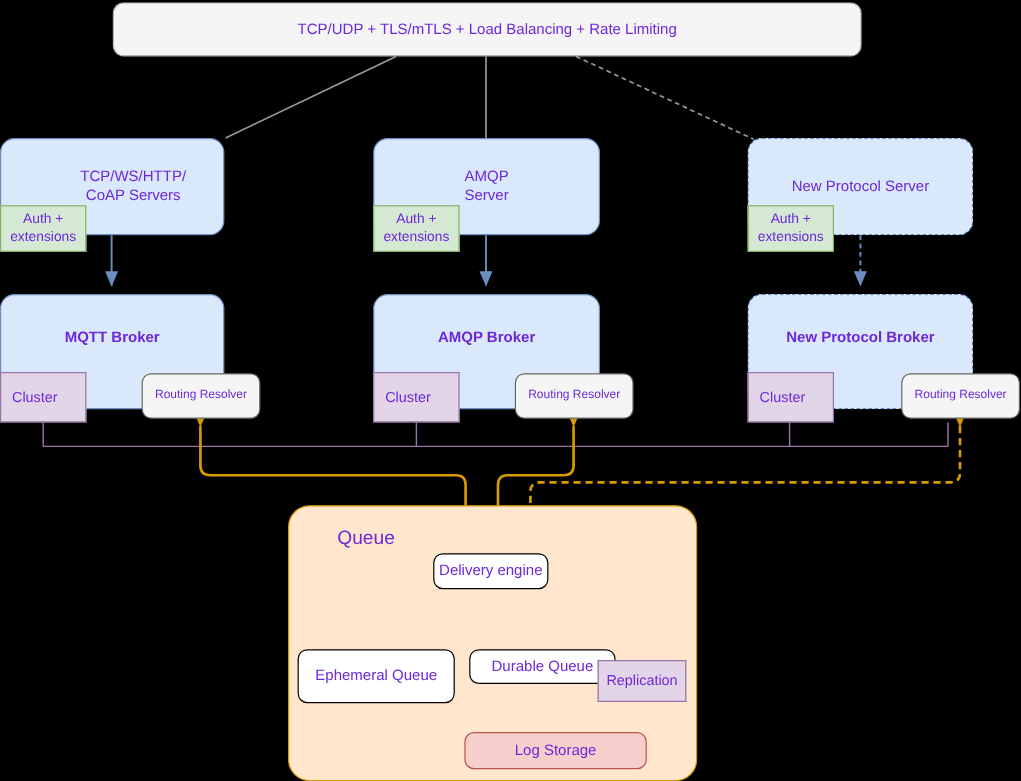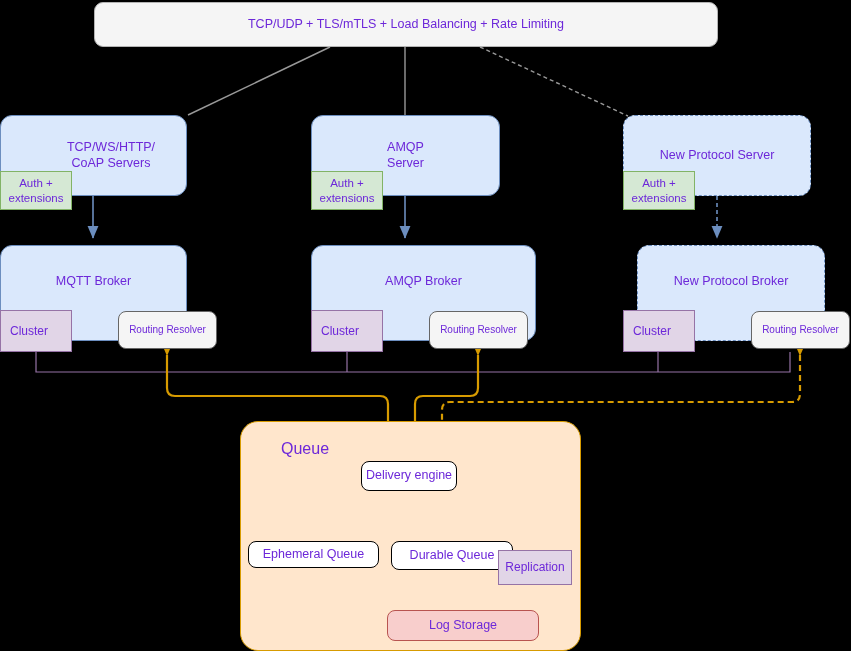--- a/index.html
+++ b/index.html
@@ -5,21 +5,21 @@
   html,body{margin:0;padding:0;background:#000;}
   #stage{position:relative;width:851px;height:651px;background:#000;
          font-family:"Liberation Sans","DejaVu Sans",sans-serif;
          color:#6d28d9;overflow:hidden;}
   .node{position:absolute;box-sizing:border-box;display:flex;
         align-items:center;justify-content:center;text-align:center;
         font-size:12.5px;line-height:1.25;}
   .gateway{background:#f5f5f5;border:1px solid #b3b3b3;border-radius:9px;}
   .server{background:#dae8fc;border:1px solid #6c8ebf;border-radius:12px;}
   .broker{background:#dae8fc;border:1px solid #6c8ebf;border-radius:12px;
-          align-items:flex-start;padding-top:28px;}
+          align-items:flex-start;padding-top:28px;font-weight:bold;}
   .dashed{border-style:dashed;justify-content:center;}
   .auth{background:#d5e8d4;border:1px solid #82b366;font-size:11.5px;
         flex-direction:column;}
   .cluster{background:#e1d5e7;border:1px solid #9673a6;font-size:12px;
            justify-content:flex-start;padding-left:9px;}
   .resolver{background:#f5f5f5;border:1px solid #666;border-radius:8px;
             font-size:10px;}
   .queuebox{background:#ffe6cc;border:1px solid #d79b00;border-radius:18px;
             display:block;}
   .queuelabel{position:absolute;left:40px;top:17px;font-size:16px;}
@@ -108,49 +108,49 @@
   <div class="node broker" style="left:0px;top:245px;width:187px;height:96px;">
     <span>MQTT Broker</span>
   </div>
   <div class="node cluster" style="left:0px;top:310px;width:72px;height:42px;">
     <span>Cluster</span>
   </div>
   <div class="node resolver" style="left:118px;top:311px;width:99px;height:38px;">
     <span>Routing Resolver</span>
   </div>
 
-  <div class="node broker" style="left:311px;top:245px;width:225px;height:96px;">
+  <div class="node broker" style="left:311px;top:245px;width:189px;height:96px;">
     <span>AMQP Broker</span>
   </div>
   <div class="node cluster" style="left:311px;top:310px;width:72px;height:42px;">
     <span>Cluster</span>
   </div>
   <div class="node resolver" style="left:429px;top:311px;width:99px;height:38px;">
     <span>Routing Resolver</span>
   </div>
 
-  <div class="node broker dashed" style="left:623px;top:245px;width:188px;height:96px;margin-left:14px;">
+  <div class="node broker dashed" style="left:623px;top:245px;width:188px;height:96px;">
     <span>New Protocol Broker</span>
   </div>
   <div class="node cluster dashed" style="left:623px;top:310px;width:72px;height:42px;">
     <span>Cluster</span>
   </div>
   <div class="node resolver dashed" style="left:751px;top:311px;width:99px;height:38px;">
     <span>Routing Resolver</span>
   </div>
 
   <div class="node queuebox" style="left:240px;top:421px;width:341px;height:230px;">
     <span class="queuelabel">Queue</span>
   </div>
 
   <div class="node plain" style="left:361px;top:461px;width:96px;height:30px;">
     <span>Delivery engine</span>
   </div>
 
-  <div class="node plain" style="left:248px;top:541px;width:131px;height:27px;">
+  <div class="node plain" style="left:248px;top:541px;width:131px;height:45px;">
     <span>Ephemeral Queue</span>
   </div>
 
   <div class="node plain" style="left:391px;top:541px;width:122px;height:29px;">
     <span>Durable Queue</span>
   </div>
 
   <div class="node repl" style="left:498px;top:550px;width:74px;height:35px;">
     <span>Replication</span>
   </div>

